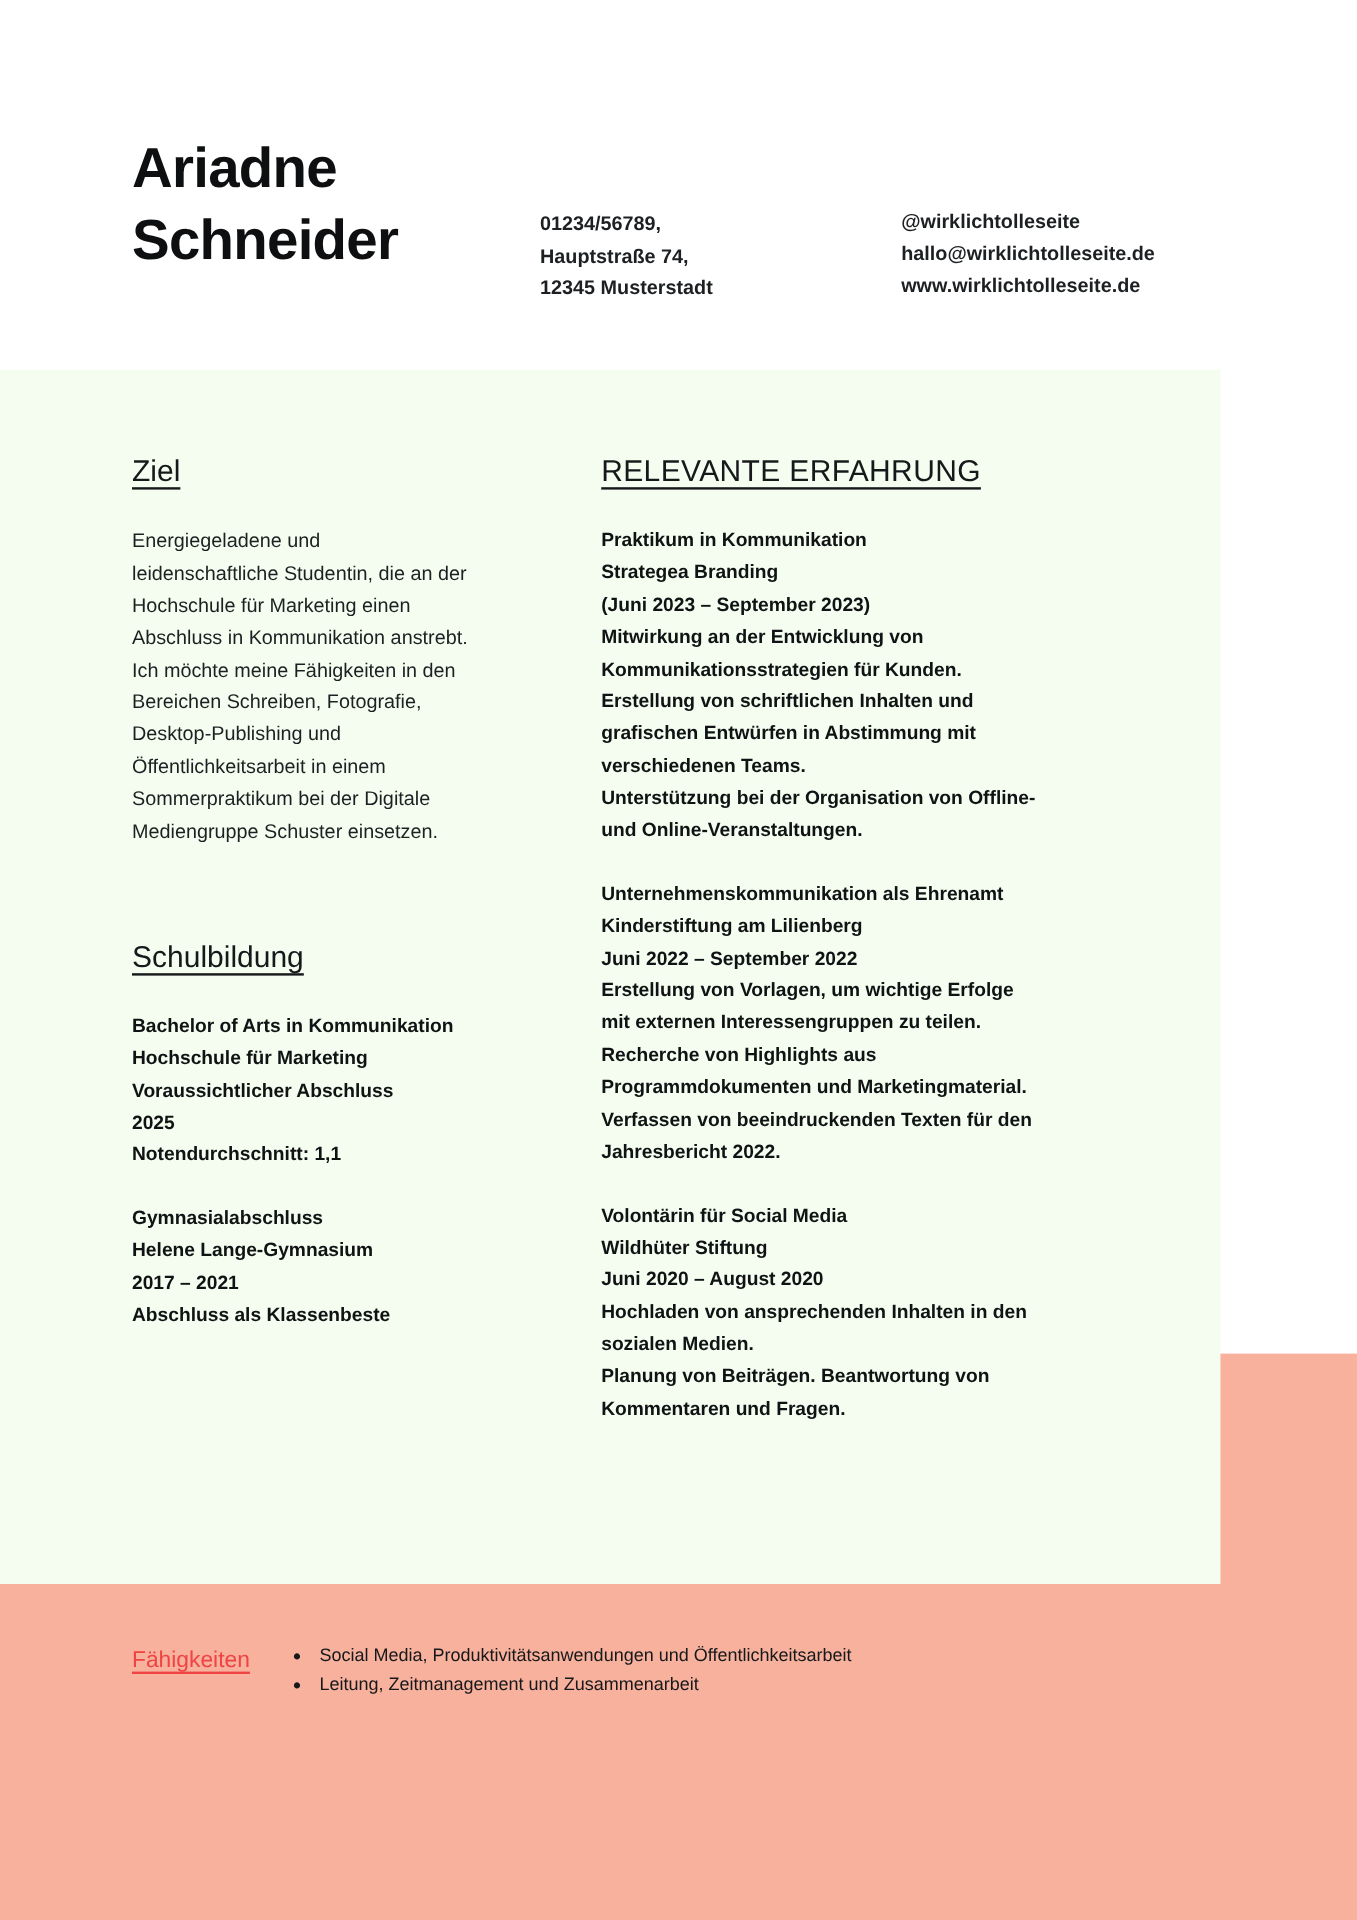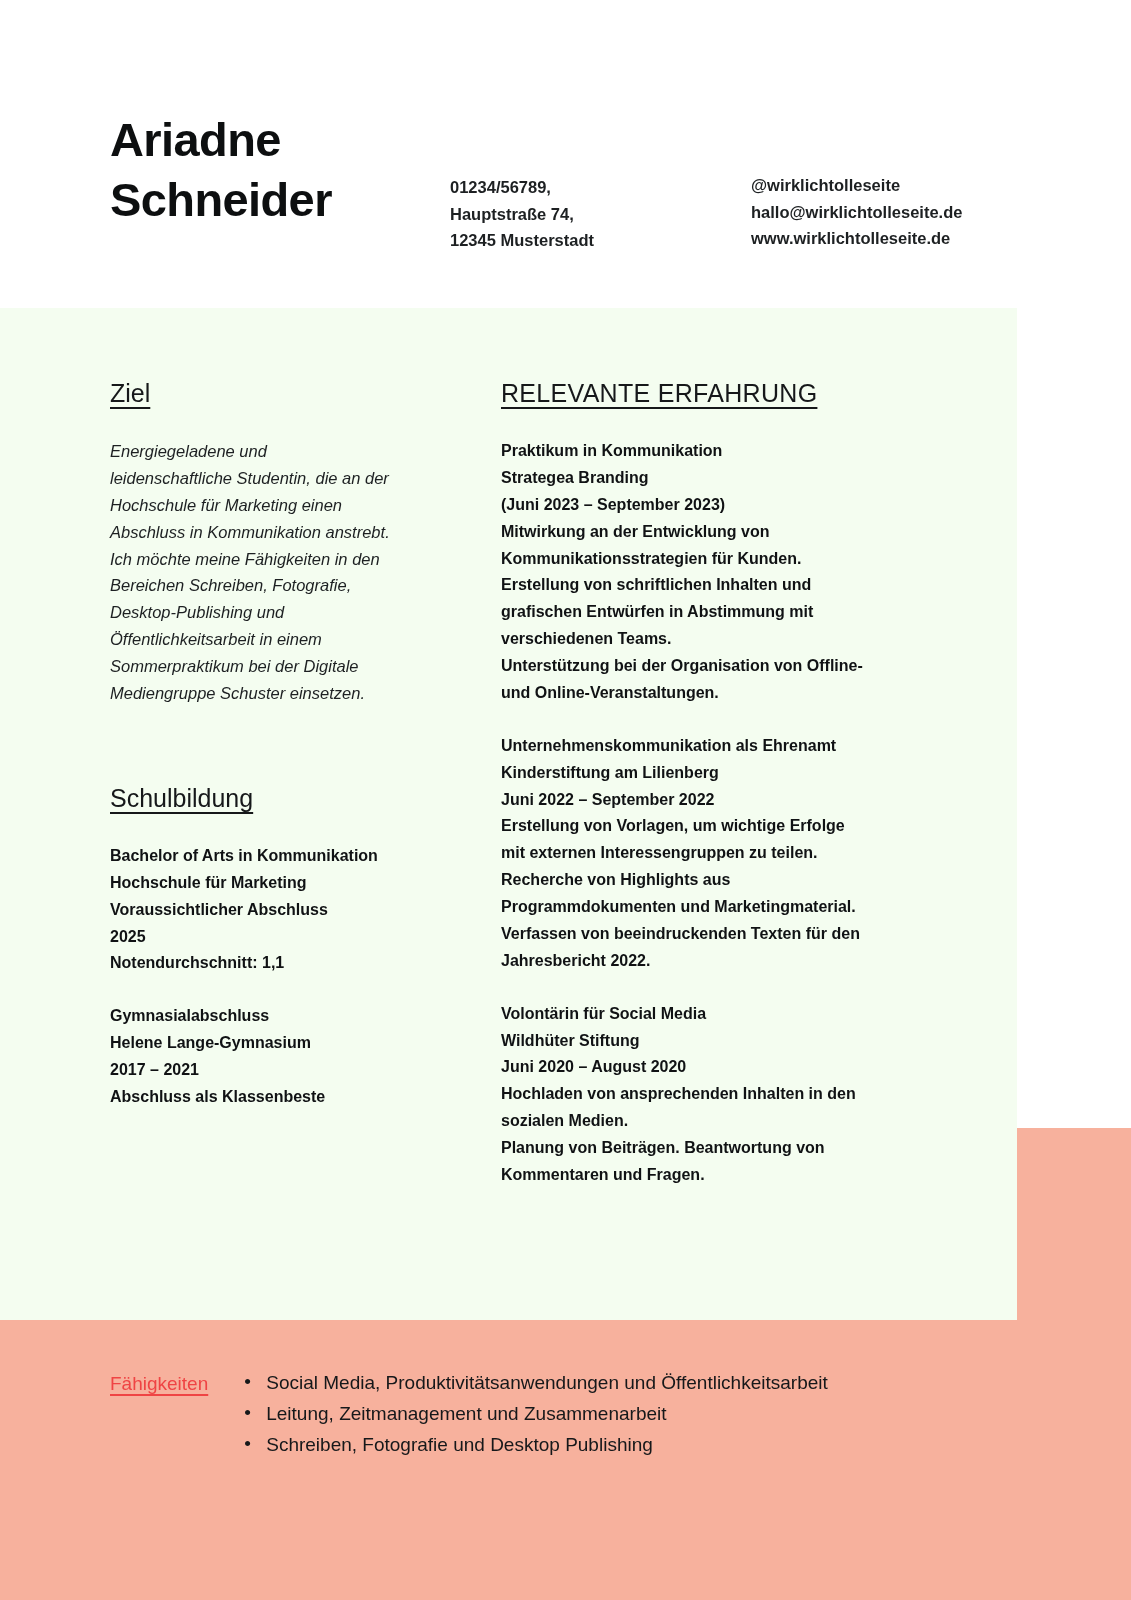--- a/index.html
+++ b/index.html
@@ -109,21 +109,21 @@
   .sec-heading.caps {
     letter-spacing: 0.3px;
   }
 
   .para {
     font-size: 16.5px;
     line-height: 1.63;
     color: #1d2022;
     margin: 0;
   }
-  .para .ln { display: block; white-space: nowrap; font-style: italic; }
+  .para .ln { display: block; white-space: nowrap; }
 
   .entry {
     font-size: 16px;
     font-weight: 700;
     line-height: 1.68;
     color: #101214;
     margin: 0 0 26px 0;
   }
   .entry:last-child { margin-bottom: 0; }
   .entry .ln { display: block; white-space: nowrap; }
@@ -149,21 +149,21 @@
     text-decoration-thickness: 1.5px;
     white-space: nowrap;
     padding-top: 1px;
   }
   .skills-list {
     margin: 0;
     padding: 0 0 0 36px;
     list-style: none;
   }
   .skills-list li {
-    font-size: 19px;
+    font-size: 15px;
     line-height: 1.62;
     color: #16181a;
     white-space: nowrap;
     position: relative;
     padding-left: 22px;
   }
   .skills-list li::before {
     content: "\2022";
     position: absolute;
     left: 0;
@@ -275,15 +275,14 @@
     <span class="ln">Kommentaren und Fragen.</span>
   </div>
 
 </div>
 
 <div class="skills">
   <div class="skills-label">Fähigkeiten</div>
   <ul class="skills-list">
     <li>Social Media, Produktivitätsanwendungen und Öffentlichkeitsarbeit</li>
     <li>Leitung, Zeitmanagement und Zusammenarbeit</li>
-    <li>Schreiben, Fotografie und Desktop Publishing</li>
   </ul>
 </div>
 
 </body></html>

